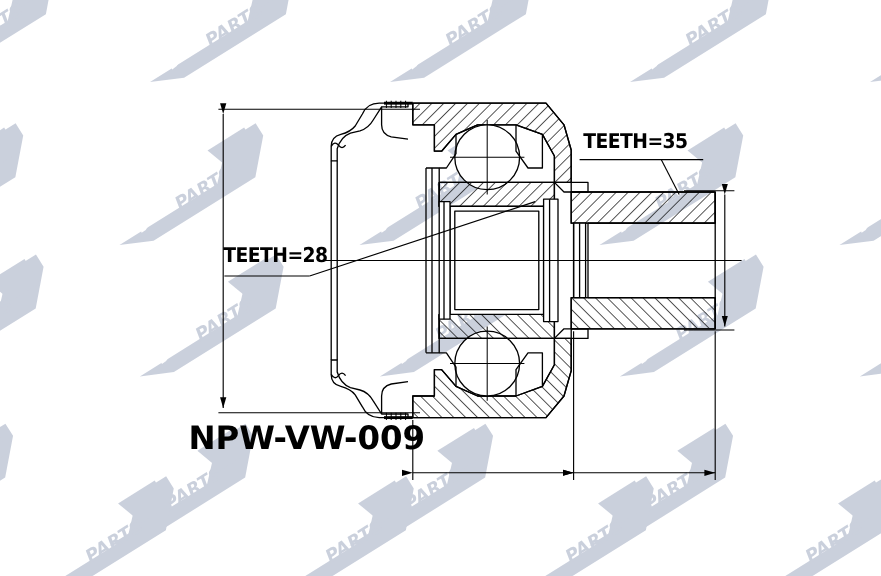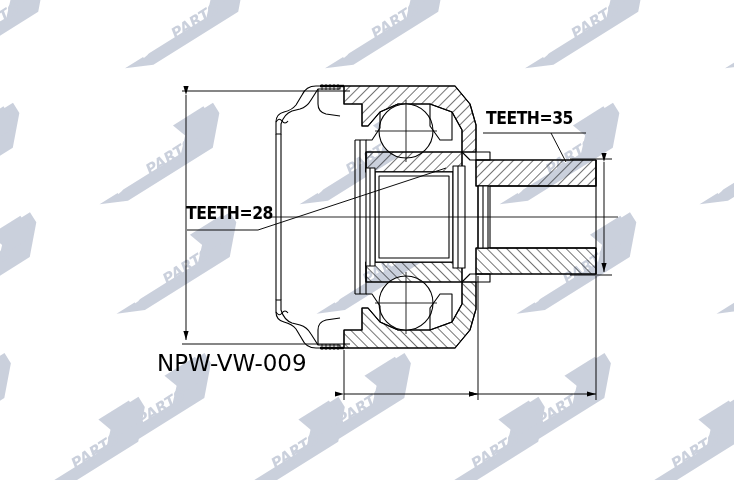--- a/index.html
+++ b/index.html
@@ -55,22 +55,22 @@
   #teeth-right-label {
     left: 486px;
     top: 108px;
     font-size: 17px;
     transform: scaleX(0.92);
     transform-origin: left center;
   }
   #part-number-label {
     left: 157px;
     top: 350px;
-    font-size: 23px;
-    font-weight: 400;
+    font-size: 27px;
+    font-weight: 700;
     letter-spacing: 0px;
     font-family: "DejaVu Sans", sans-serif;
   }
 </style>
 </head>
 <body>
 
 <div id="page">
 
   <div id="watermark-layer">

